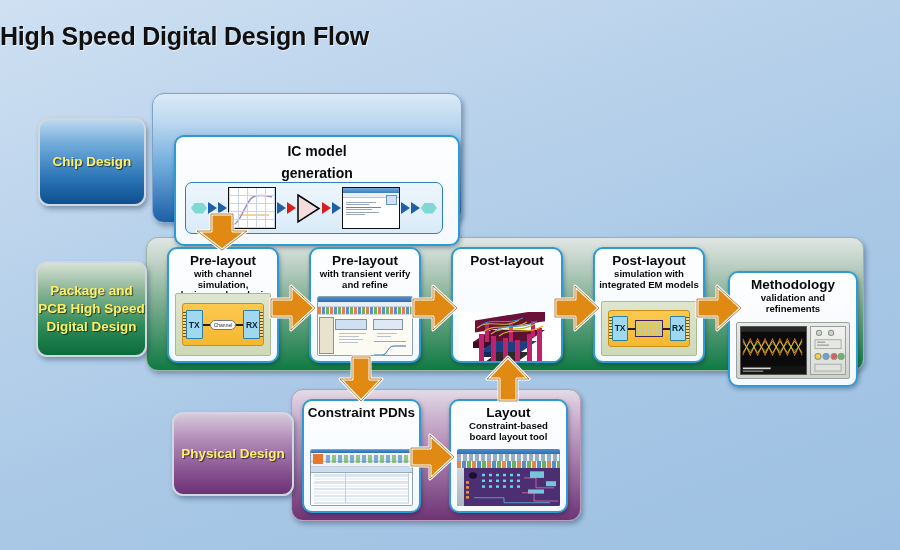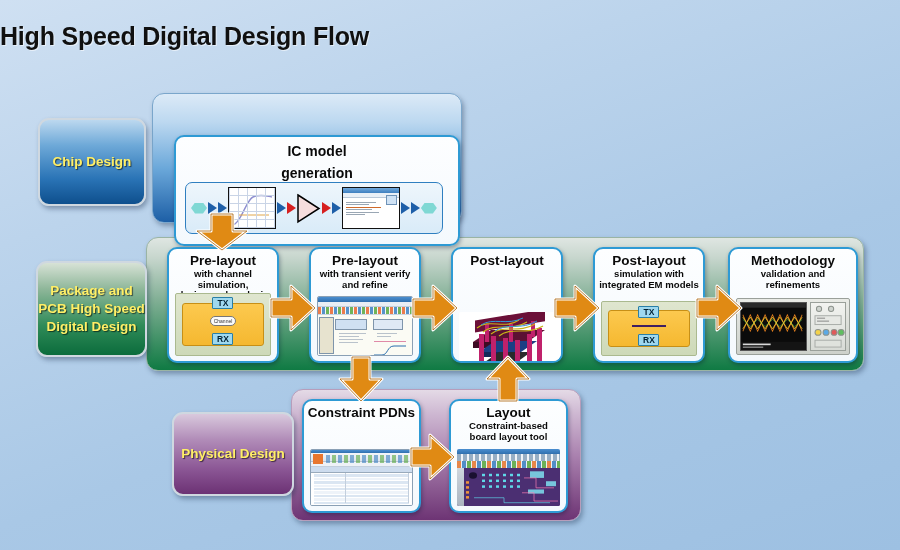--- a/index.html
+++ b/index.html
@@ -68,36 +68,36 @@
     background:linear-gradient(180deg,#eef6fc 0%,#d9ebf8 100%);
     border:1.5px solid #2f7fc0;border-radius:7px;
     display:flex;align-items:center;justify-content:space-between;padding:0 5px;box-sizing:border-box;}
 
   
   .mcard{top:247px;height:112px;}
   #card-pre1{left:167px;width:108px;}
   #card-pre2{left:309px;width:108px;}
   #card-post1{left:451px;width:108px;}
   #card-post2{left:593px;width:108px;}
-  #card-meth{left:728px;width:126px;}
+  #card-meth{left:728px;width:126px;margin-top:24px;}
 
   
   .bcard{top:399px;height:110px;}
   #card-cons{left:302px;width:115px;}
   #card-lay{left:449px;width:115px;}
 
   
   .pic{position:absolute;left:6px;right:6px;bottom:5px;border-radius:2px;overflow:hidden;}
 
   
   .board{background:linear-gradient(180deg,#dfe6cf,#cdd9b8);border:1px solid #aab98f;
     display:flex;align-items:center;justify-content:center;}
   .board-in{width:86%;height:66%;background:linear-gradient(180deg,#fcc94f,#f5b830);
     border:1px solid #c78f16;border-radius:3px;display:flex;align-items:center;
-    justify-content:flex-end;position:relative;flex-direction:column;}
+    justify-content:center;position:relative;}
   .lead{width:4px;height:64%;background:repeating-linear-gradient(180deg,#6b5418 0 1px,#f3d98d 1px 3px);}
   .chipblk{background:#9fd8ef;border:1px solid #2a7fa6;color:#002033;
     font-size:8.5px;font-weight:bold;display:flex;align-items:center;justify-content:center;
     width:19px;height:66%;border-radius:1px;}
   .chanpill{background:#fbfbfb;border:1px solid #777;border-radius:6px;color:#333;
     font-size:5px;padding:1px 3px;white-space:nowrap;}
   .emblk{width:40%;height:45%;background:linear-gradient(135deg,#7d4fa8,#6a3f96);
     border:1px solid #3e1f61;
     background-image:repeating-linear-gradient(90deg,rgba(120,230,230,.5) 0 1px,transparent 1px 4px),
       repeating-linear-gradient(0deg,rgba(255,160,220,.4) 0 1px,transparent 1px 5px);}

